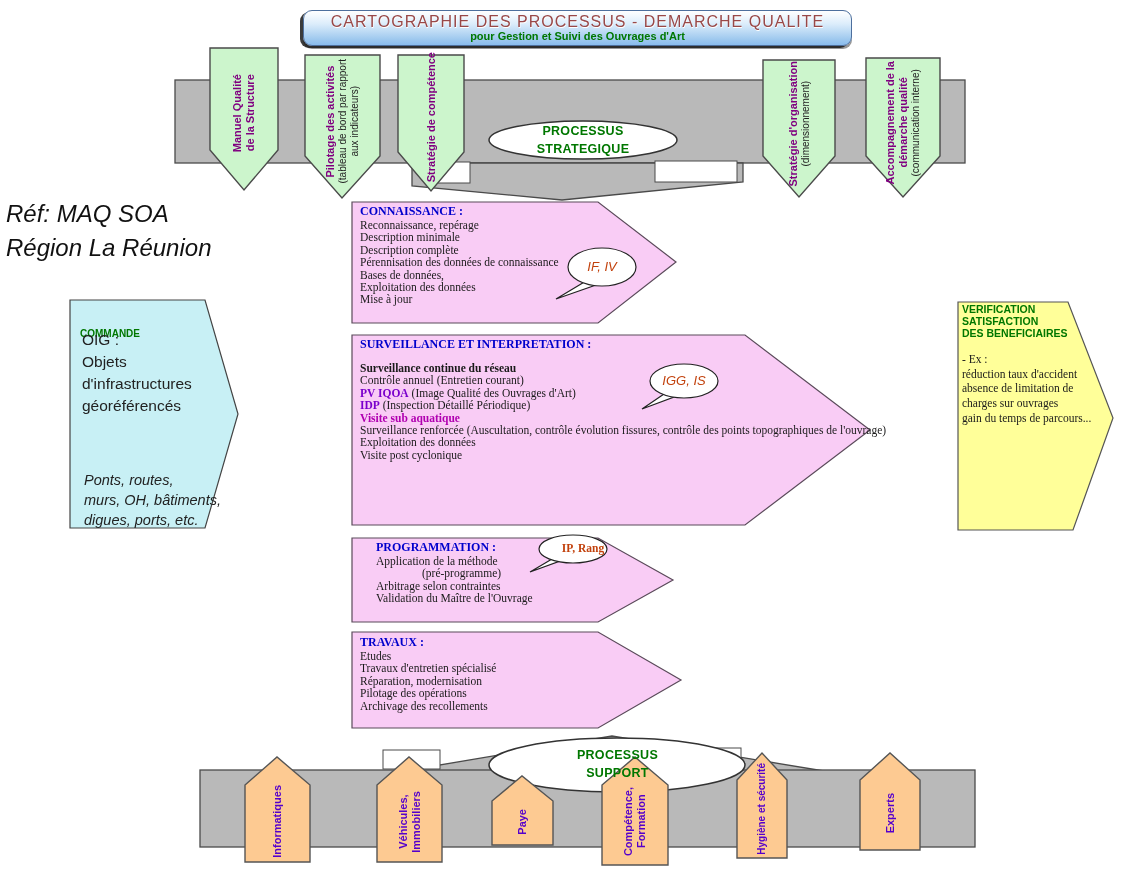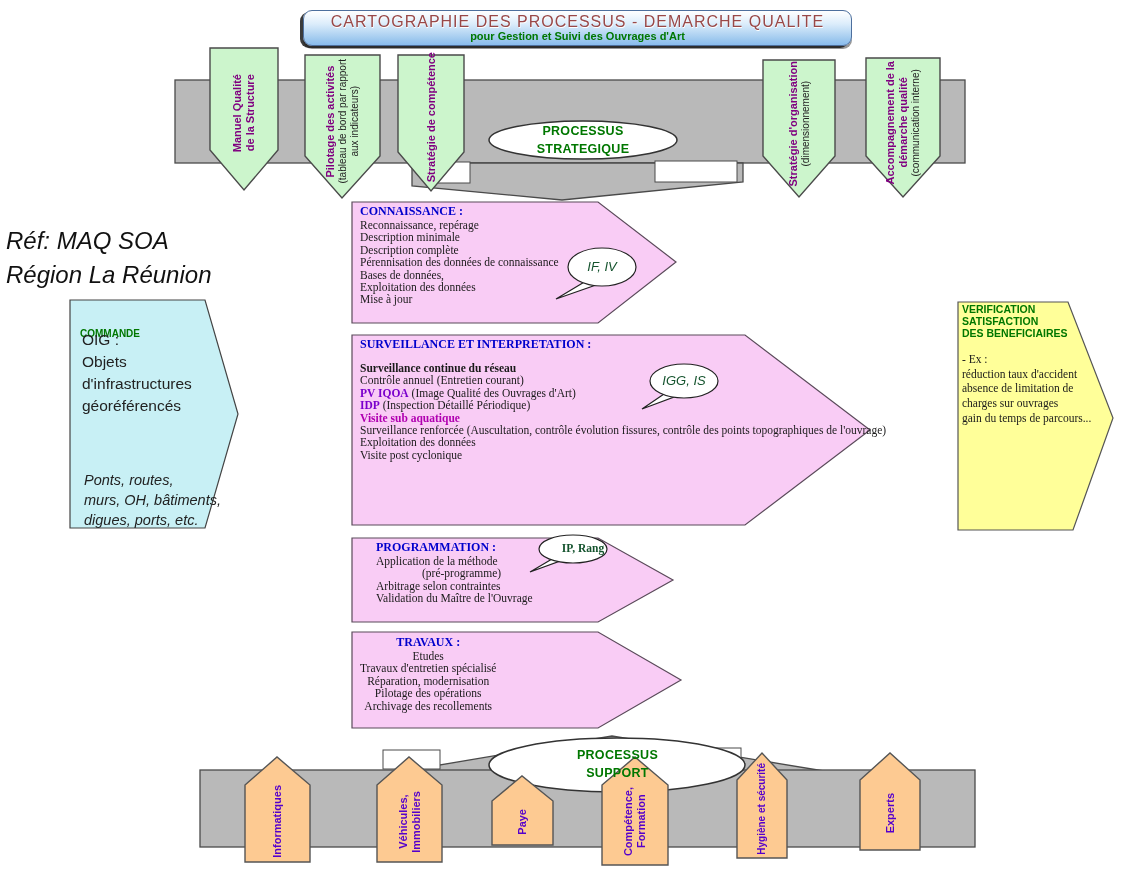--- a/index.html
+++ b/index.html
@@ -18,21 +18,21 @@
   .bubble{fill:#fff;stroke:#222;stroke-width:1.2;}
   .banner{position:absolute;left:303px;top:10px;width:547px;height:34px;
     border:1.6px solid #4d6f9d;border-radius:9px;text-align:center;
     background:linear-gradient(180deg,#ffffff 0%,#dcedfb 38%,#9cc7ee 85%,#8abced 100%);
     box-shadow:-3px 2px 0 rgba(25,25,25,.85),0 3px 0 rgba(25,25,25,.45);}
   .banner-title{font-size:16px;color:#984848;letter-spacing:1px;margin-top:2px;
     text-shadow:.5px .5px 0 #fff;}
   .banner-sub{font-size:11px;font-weight:bold;color:#007700;margin-top:-1px;}
 
   .ref{position:absolute;left:6px;top:197px;font-style:italic;font-size:24px;color:#111;
-    line-height:1.43;white-space:nowrap;margin-top:27px;}
+    line-height:1.43;white-space:nowrap;}
 
   .oval-label{position:absolute;text-align:center;font-weight:bold;font-size:12.5px;
     color:#007700;line-height:1.4;letter-spacing:.3px;}
 
   .vflex{position:absolute;display:flex;align-items:center;justify-content:center;}
   .vlabel{writing-mode:vertical-rl;transform:rotate(180deg);font-weight:bold;color:#800080;
     font-size:11px;line-height:1.18;text-align:center;white-space:nowrap;}
   .vlabel .sub{font-weight:normal;color:#222;font-size:10px;}
   .vlabel.violet{color:#5500cc;}
   .vlabel.small{font-size:10px;}
@@ -47,21 +47,21 @@
   .gap-top{margin-top:11px;font-weight:bold;}
   .sprefix{font-weight:bold;color:#7a00cc;}
   .saccent{font-weight:bold;color:#b000b0;}
   .indent{padding-left:46px;}
 
   .ver-title{position:absolute;left:962px;top:304px;font-size:10.5px;font-weight:bold;
     color:#007700;line-height:1.12;white-space:nowrap;}
   .ver-body{position:absolute;left:962px;top:352px;font-family:"Liberation Serif",serif;
     font-size:11.5px;color:#1a1a1a;line-height:1.28;white-space:nowrap;}
 
-  .bubble-label{position:absolute;font-style:italic;font-size:13px;color:#14532d;text-align:center;white-space:nowrap;}
+  .bubble-label{position:absolute;font-style:italic;font-size:13px;color:#c2410c;text-align:center;white-space:nowrap;}
   .bubble-label.b3{font-style:normal;font-family:"Liberation Serif",serif;font-size:11.5px;font-weight:bold;}
 </style>
 </head>
 <body>
 
 <div id="stage">
 
   <svg id="shapes" width="1125" height="872" viewBox="0 0 1125 872">
 
     <rect class="band" x="175" y="80" width="790" height="83"></rect>
@@ -193,21 +193,21 @@
 
   <div class="serif-block" style="left:376px;top:541px;">
     <div class="block-title">PROGRAMMATION :</div>
     <div>Application de la méthode</div>
     <div class="indent">(pré-programme)</div>
     <div>Arbitrage selon contraintes</div>
     <div>Validation du Maître de l'Ouvrage</div>
   </div>
   <div class="bubble-label b3" style="left:539px;top:542px;width:88px;">IP, Rang</div>
 
-  <div class="serif-block" style="left:360px;top:636px;text-align:center;">
+  <div class="serif-block" style="left:360px;top:636px;">
     <div class="block-title">TRAVAUX :</div>
     <div>Etudes</div>
     <div>Travaux d'entretien spécialisé</div>
     <div>Réparation, modernisation</div>
     <div>Pilotage des opérations</div>
     <div>Archivage des recollements</div>
   </div>
 
   <div class="ver-title">
     <div>VERIFICATION</div>

